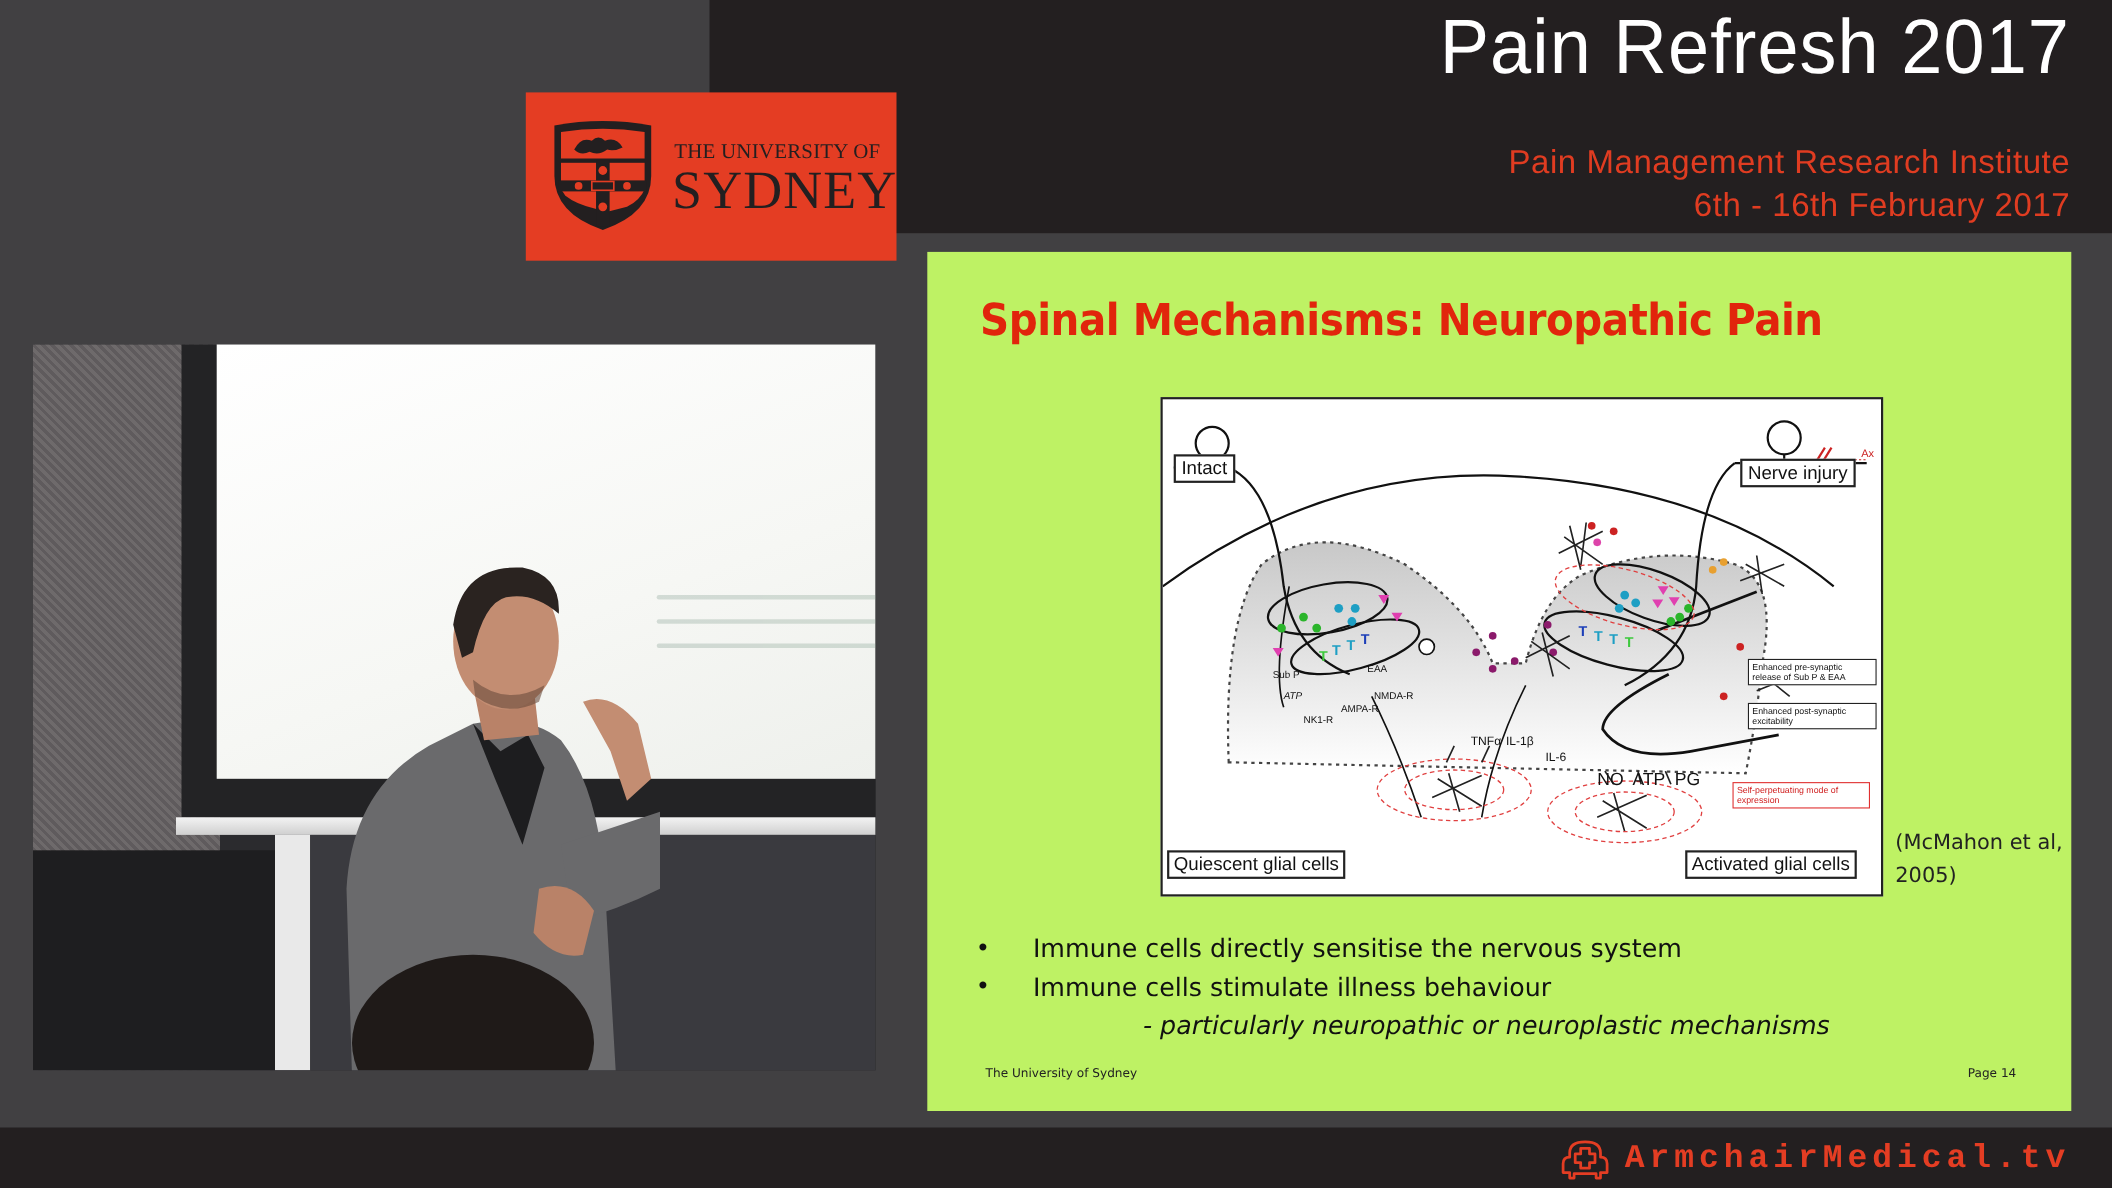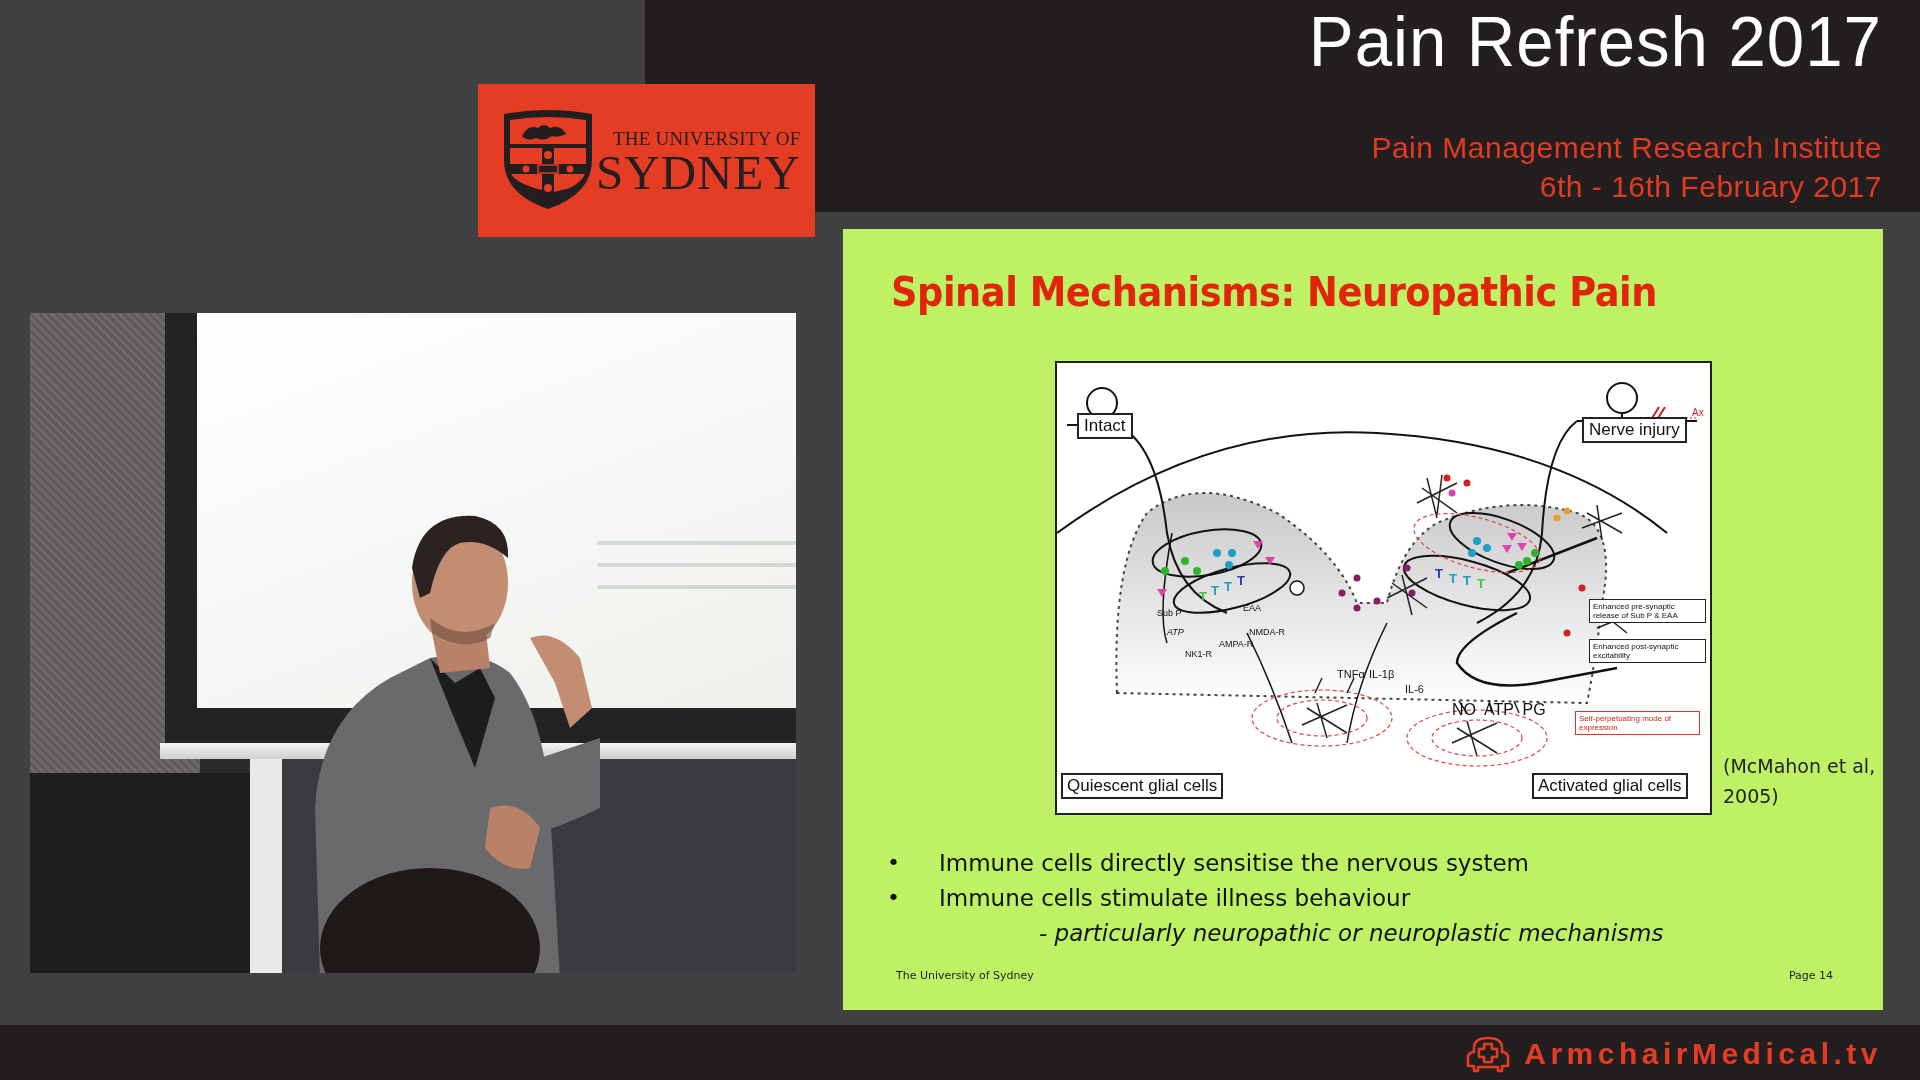--- a/index.html
+++ b/index.html
@@ -8,21 +8,21 @@
 
   .header-bar { position: absolute; left: 645px; top: 0; width: 1275px; height: 212px; background: #231f20; }
   .conf-title { position: absolute; right: 38px; top: 2px; color: #ffffff; font-size: 70px; font-family: "Liberation Sans", sans-serif; letter-spacing: 1px; white-space: nowrap; transform: scaleX(0.96); transform-origin: right top; }
   .conf-subtitle { position: absolute; right: 38px; top: 76px; color: #ffffff; font-size: 42px; white-space: nowrap; letter-spacing: 0.5px; }
   .conf-institute { position: absolute; right: 38px; top: 131px; color: #e03c21; font-size: 30px; white-space: nowrap; letter-spacing: 0.5px; }
   .conf-dates { position: absolute; right: 38px; top: 170px; color: #e03c21; font-size: 30px; white-space: nowrap; letter-spacing: 0.5px; }
 
   .uni-logo { position: absolute; left: 478px; top: 84px; width: 337px; height: 153px; background: #e43d23; display: flex; align-items: center; }
   .uni-crest { position: absolute; left: 22px; top: 24px; width: 96px; height: 103px; }
   .uni-text-top { position: absolute; left: 135px; top: 44px; font-family: "Liberation Serif", serif; font-size: 19px; color: #231f20; white-space: nowrap; letter-spacing: 0.2px; }
-  .uni-text-main { position: absolute; left: 118px; top: 60px; font-family: "Liberation Serif", serif; font-size: 49px; color: #231f20; white-space: nowrap; letter-spacing: 1px; }
+  .uni-text-main { position: absolute; left: 133px; top: 60px; font-family: "Liberation Serif", serif; font-size: 49px; color: #231f20; white-space: nowrap; letter-spacing: 1px; }
 
   .video-panel { position: absolute; left: 30px; top: 313px; width: 766px; height: 660px; overflow: hidden; background: #2b2b2e; }
   .video-wall { position: absolute; left: 0; top: 0; width: 170px; height: 660px; background: repeating-linear-gradient(45deg, #6e6a6b 0 3px, #5f5b5d 3px 6px); }
   .video-screen-frame { position: absolute; left: 135px; top: 0; width: 631px; height: 430px; background: #232325; }
   .video-screen { position: absolute; left: 167px; top: 0; width: 599px; height: 395px; background: linear-gradient(160deg, #ffffff 0%, #f6f7f4 60%, #eef0ec 100%); }
   .video-screen-ghost { position: absolute; left: 560px; top: 210px; width: 200px; height: 80px; opacity: 0.25; }
   .video-screen-ghost div { height: 4px; background: #6a8a7a; margin: 18px 0 0 0; border-radius: 2px; }
   .video-rail { position: absolute; left: 130px; top: 430px; width: 636px; height: 16px; background: linear-gradient(#f3f3f3, #cfcfcf); }
   .video-podium { position: absolute; left: 0; top: 460px; width: 220px; height: 200px; background: #1e1e20; }
   .video-pole { position: absolute; left: 220px; top: 446px; width: 32px; height: 214px; background: #e9e9e9; }
@@ -36,21 +36,21 @@
   .bullets { position: absolute; left: 44px; top: 616px; font-family: "DejaVu Sans", sans-serif; font-size: 23px; color: #111; }
   .bullet-row { display: flex; height: 35px; align-items: center; white-space: nowrap; }
   .bullet-dot { width: 52px; font-size: 22px; }
   .bullet-sub { padding-left: 152px; font-style: italic; height: 35px; display: flex; align-items: center; white-space: nowrap; }
   .slide-footer-left { position: absolute; left: 53px; top: 740px; font-family: "DejaVu Sans", sans-serif; font-size: 11px; color: #222; }
   .slide-footer-right { position: absolute; right: 50px; top: 740px; font-family: "DejaVu Sans", sans-serif; font-size: 11px; color: #222; }
 
   .bottom-bar { position: absolute; left: 0; top: 1025px; width: 1920px; height: 55px; background: #231f20; }
   .brand { position: absolute; right: 38px; top: 9px; display: flex; align-items: center; gap: 14px; }
   .brand-icon { width: 44px; height: 40px; }
-  .brand-text { color: #e43d23; font-size: 30px; font-weight: bold; letter-spacing: 4.5px; white-space: nowrap; }
+  .brand-text { color: #e43d23; font-size: 30px; font-weight: bold; letter-spacing: 4.5px; white-space: nowrap; font-family: Liberation Mono, monospace; }
 
   .dlabel { position: absolute; font-family: "Liberation Sans", sans-serif; color: #111; white-space: nowrap; }
   .dbox { position: absolute; border: 2px solid #222; background: #fff; font-family: "Liberation Sans", sans-serif; color: #111; white-space: nowrap; }
 </style>
 </head>
 <body>
 
 <div class="header-bar">
   <div class="conf-title">Pain Refresh 2017</div>
   <div class="conf-institute">Pain Management Research Institute</div>
@@ -210,21 +210,21 @@
 
       <g stroke="#222" stroke-width="1.5">
         <line x1="258" y1="330" x2="265" y2="315"></line>
           <line x1="290" y1="330" x2="297" y2="315"></line>
         <line x1="410" y1="350" x2="402" y2="338"></line>
           <line x1="435" y1="350" x2="432" y2="338"></line>
           <line x1="462" y1="350" x2="457" y2="338"></line>
       </g>
     </svg>
 
-    <div class="dbox" style="left:20px;top:50px;font-size:17px;padding:1px 5px;">Intact</div>
+    <div class="dbox" style="left:10px;top:50px;font-size:17px;padding:1px 5px;">Intact</div>
     <div class="dbox" style="left:525px;top:54px;font-size:17px;padding:1px 5px;">Nerve injury</div>
     <div class="dlabel" style="left:607px;top:44px;font-size:10px;color:#c22;padding-left:28px;">Ax</div>
     <div class="dbox" style="left:4px;top:410px;font-size:17px;padding:1px 4px;">Quiescent glial cells</div>
     <div class="dbox" style="left:475px;top:410px;font-size:17px;padding:1px 4px;">Activated glial cells</div>
     <div class="dlabel" style="left:100px;top:245px;font-size:9px;">Sub P</div>
     <div class="dlabel" style="left:186px;top:240px;font-size:9px;">EAA</div>
     <div class="dlabel" style="left:110px;top:264px;font-size:9px;font-style:italic;">ATP</div>
     <div class="dlabel" style="left:192px;top:264px;font-size:9px;">NMDA-R</div>
     <div class="dlabel" style="left:162px;top:276px;font-size:9px;">AMPA-R</div>
     <div class="dlabel" style="left:128px;top:286px;font-size:9px;">NK1-R</div>

